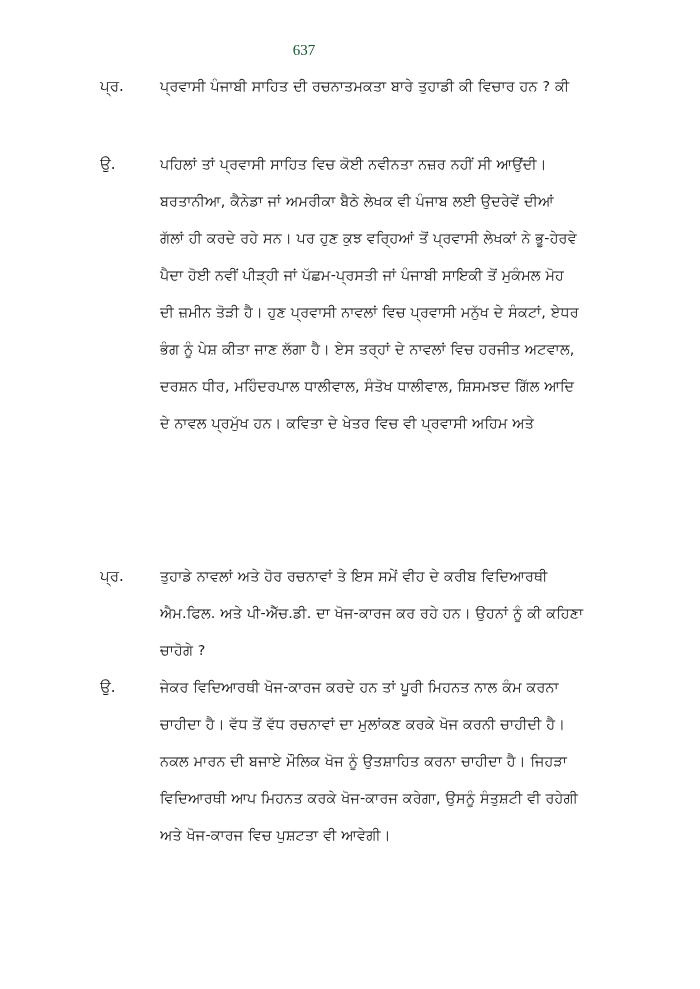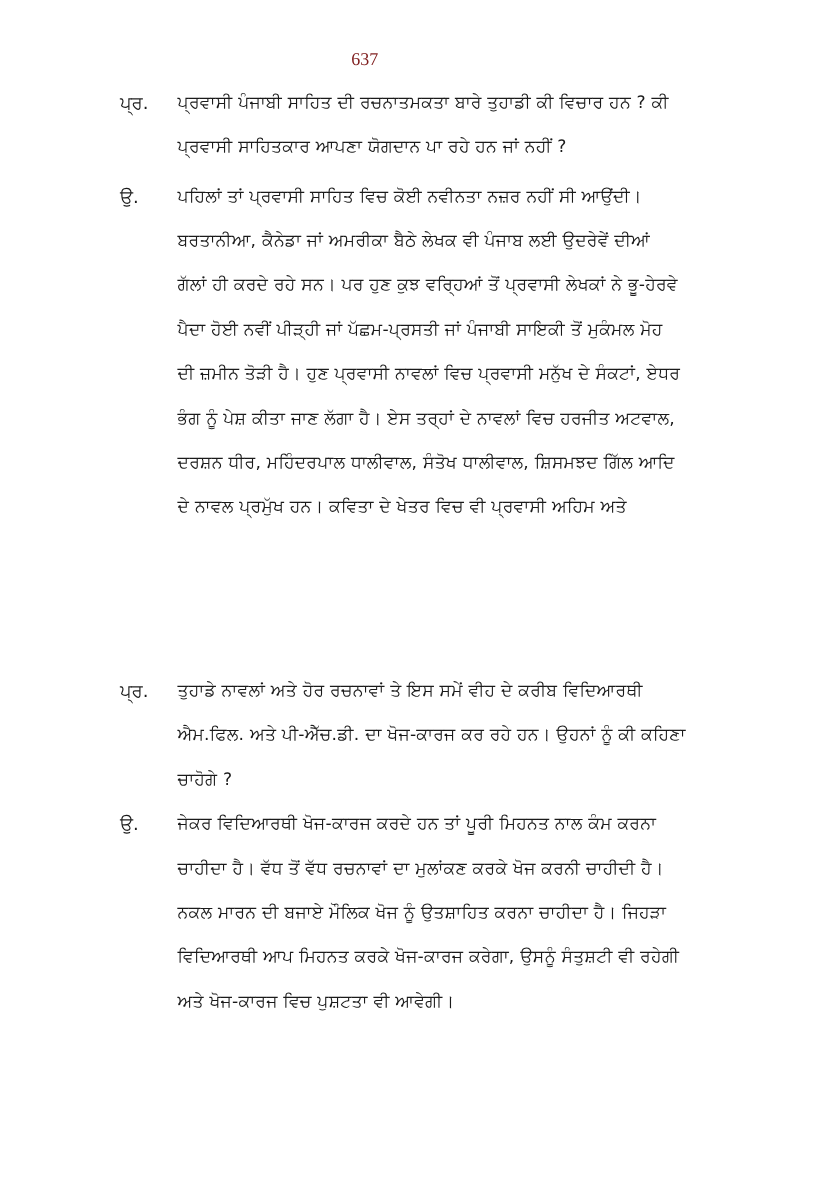--- a/index.html
+++ b/index.html
@@ -1,38 +1,37 @@
 <!DOCTYPE html>
 <html><head>
 <meta charset="utf-8">
 <style>
   html, body { margin: 0; padding: 0; background: #ffffff; }
   body { width: 700px; height: 989px; position: relative; overflow: hidden;
          font-family: "DejaVu Sans", sans-serif; color: #1a1a1a; }
   .page-number { position: absolute; top: 42px; left: 0; width: 608px; text-align: center;
-                 font-family: "Liberation Serif", serif; font-size: 15px; color: #7f1d1d; }
+                 font-family: "Liberation Serif", serif; font-size: 15px; color: #14532d; }
   .qa { position: absolute; left: 100px; width: 520px; }
   .qa .label { position: absolute; left: 0; top: 0; width: 40px; font-size: 15px; line-height: 30px; }
-  .qa .lines { margin-left: 48px; }
+  .qa .lines { margin-left: 60px; }
   .qa .line { font-size: 14.3px; line-height: 30px; height: 37px; white-space: nowrap; letter-spacing: 0.2px; }
   .qa.q1 { top: 71px; }
   .qa.a1 { top: 149px; }
   .qa.q2 { top: 561px; }
   .qa.a2 { top: 672px; }
 </style>
 </head>
 <body>
 
 <div class="page-number">637</div>
 
 <div class="qa q1">
   <div class="label">ਪ੍ਰ.</div>
   <div class="lines">
     <div class="line">ਪ੍ਰਵਾਸੀ ਪੰਜਾਬੀ ਸਾਹਿਤ ਦੀ ਰਚਨਾਤਮਕਤਾ ਬਾਰੇ ਤੁਹਾਡੀ ਕੀ ਵਿਚਾਰ ਹਨ ? ਕੀ</div>
-    <div class="line">ਪ੍ਰਵਾਸੀ ਸਾਹਿਤਕਾਰ ਆਪਣਾ ਯੋਗਦਾਨ ਪਾ ਰਹੇ ਹਨ ਜਾਂ ਨਹੀਂ ?</div>
   </div>
 </div>
 
 <div class="qa a1">
   <div class="label">ਉ.</div>
   <div class="lines">
     <div class="line">ਪਹਿਲਾਂ ਤਾਂ ਪ੍ਰਵਾਸੀ ਸਾਹਿਤ ਵਿਚ ਕੋਈ ਨਵੀਨਤਾ ਨਜ਼ਰ ਨਹੀਂ ਸੀ ਆਉਂਦੀ।</div>
     <div class="line">ਬਰਤਾਨੀਆ, ਕੈਨੇਡਾ ਜਾਂ ਅਮਰੀਕਾ ਬੈਠੇ ਲੇਖਕ ਵੀ ਪੰਜਾਬ ਲਈ ਉਦਰੇਵੇਂ ਦੀਆਂ</div>
     <div class="line">ਗੱਲਾਂ ਹੀ ਕਰਦੇ ਰਹੇ ਸਨ। ਪਰ ਹੁਣ ਕੁਝ ਵਰ੍ਹਿਆਂ ਤੋਂ ਪ੍ਰਵਾਸੀ ਲੇਖਕਾਂ ਨੇ ਭੂ-ਹੇਰਵੇ</div>
     <div class="line">ਪੈਦਾ ਹੋਈ ਨਵੀਂ ਪੀੜ੍ਹੀ ਜਾਂ ਪੱਛਮ-ਪ੍ਰਸਤੀ ਜਾਂ ਪੰਜਾਬੀ ਸਾਇਕੀ ਤੋਂ ਮੁਕੰਮਲ ਮੋਹ</div>

